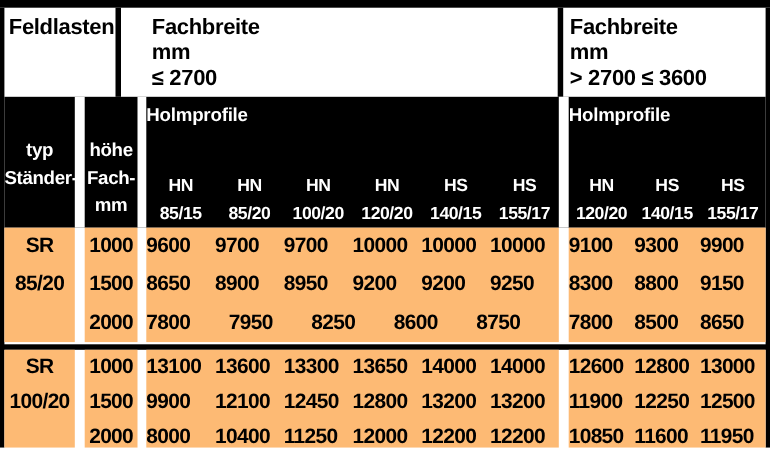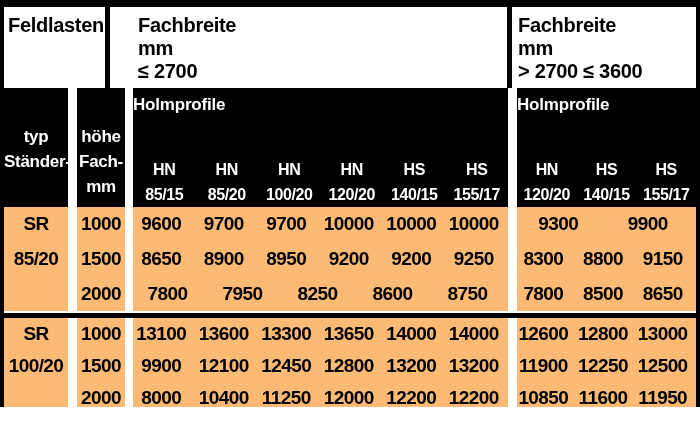--- a/index.html
+++ b/index.html
@@ -19,21 +19,21 @@
   .gap{position:absolute;top:0;height:100%;background:#fff;}
   .hcol{position:absolute;text-align:center;font-size:17px;line-height:25px;font-weight:bold;letter-spacing:-0.3px;}
   .hblock{position:absolute;top:0;height:100%;}
   .htitle{position:absolute;top:7px;left:0;width:100%;text-align:left;font-size:17px;font-weight:bold;letter-spacing:-0.2px;}
   .hrow{position:absolute;top:36px;left:0;right:0;display:flex;margin-top:33px;}
   .hc{flex:1;text-align:center;font-size:16px;line-height:25px;font-weight:bold;letter-spacing:-0.4px;white-space:nowrap;}
   
   .gcell{position:absolute;top:0;height:100%;background:#fdba74;display:flex;flex-direction:column;}
   .drow{flex:1;display:flex;align-items:center;font-size:19px;font-weight:bold;letter-spacing:-0.6px;}
   .drow.c{justify-content:center;}
-  .num{flex:1;text-align:center;padding-right:6px;white-space:nowrap;}
+  .num{flex:1;text-align:left;padding-right:6px;white-space:nowrap;}
   .num.r2{padding-right:7px;}
 </style>
 </head>
 <body>
 
 <div id="stage">
 
   <div class="bb" style="left:0;top:0;width:700px;height:7px"></div>
   <div class="bb" style="left:0;top:414px;width:700px;height:10px"></div>
   <div class="bb" style="left:0;top:7px;width:4px;height:407px"></div>
@@ -163,20 +163,21 @@
       <div class="drow">
         <div class="num">7800</div>
         <div class="num">7950</div>
         <div class="num">8250</div>
         <div class="num">8600</div>
         <div class="num">8750</div>
       </div>
     </div>
     <div class="gcell" style="left:513px;width:179px">
       <div class="drow">
+        <div class="num r2">9100</div>
         <div class="num r2">9300</div>
         <div class="num r2">9900</div>
       </div>
       <div class="drow">
         <div class="num r2">8300</div>
         <div class="num r2">8800</div>
         <div class="num r2">9150</div>
       </div>
       <div class="drow">
         <div class="num r2">7800</div>

